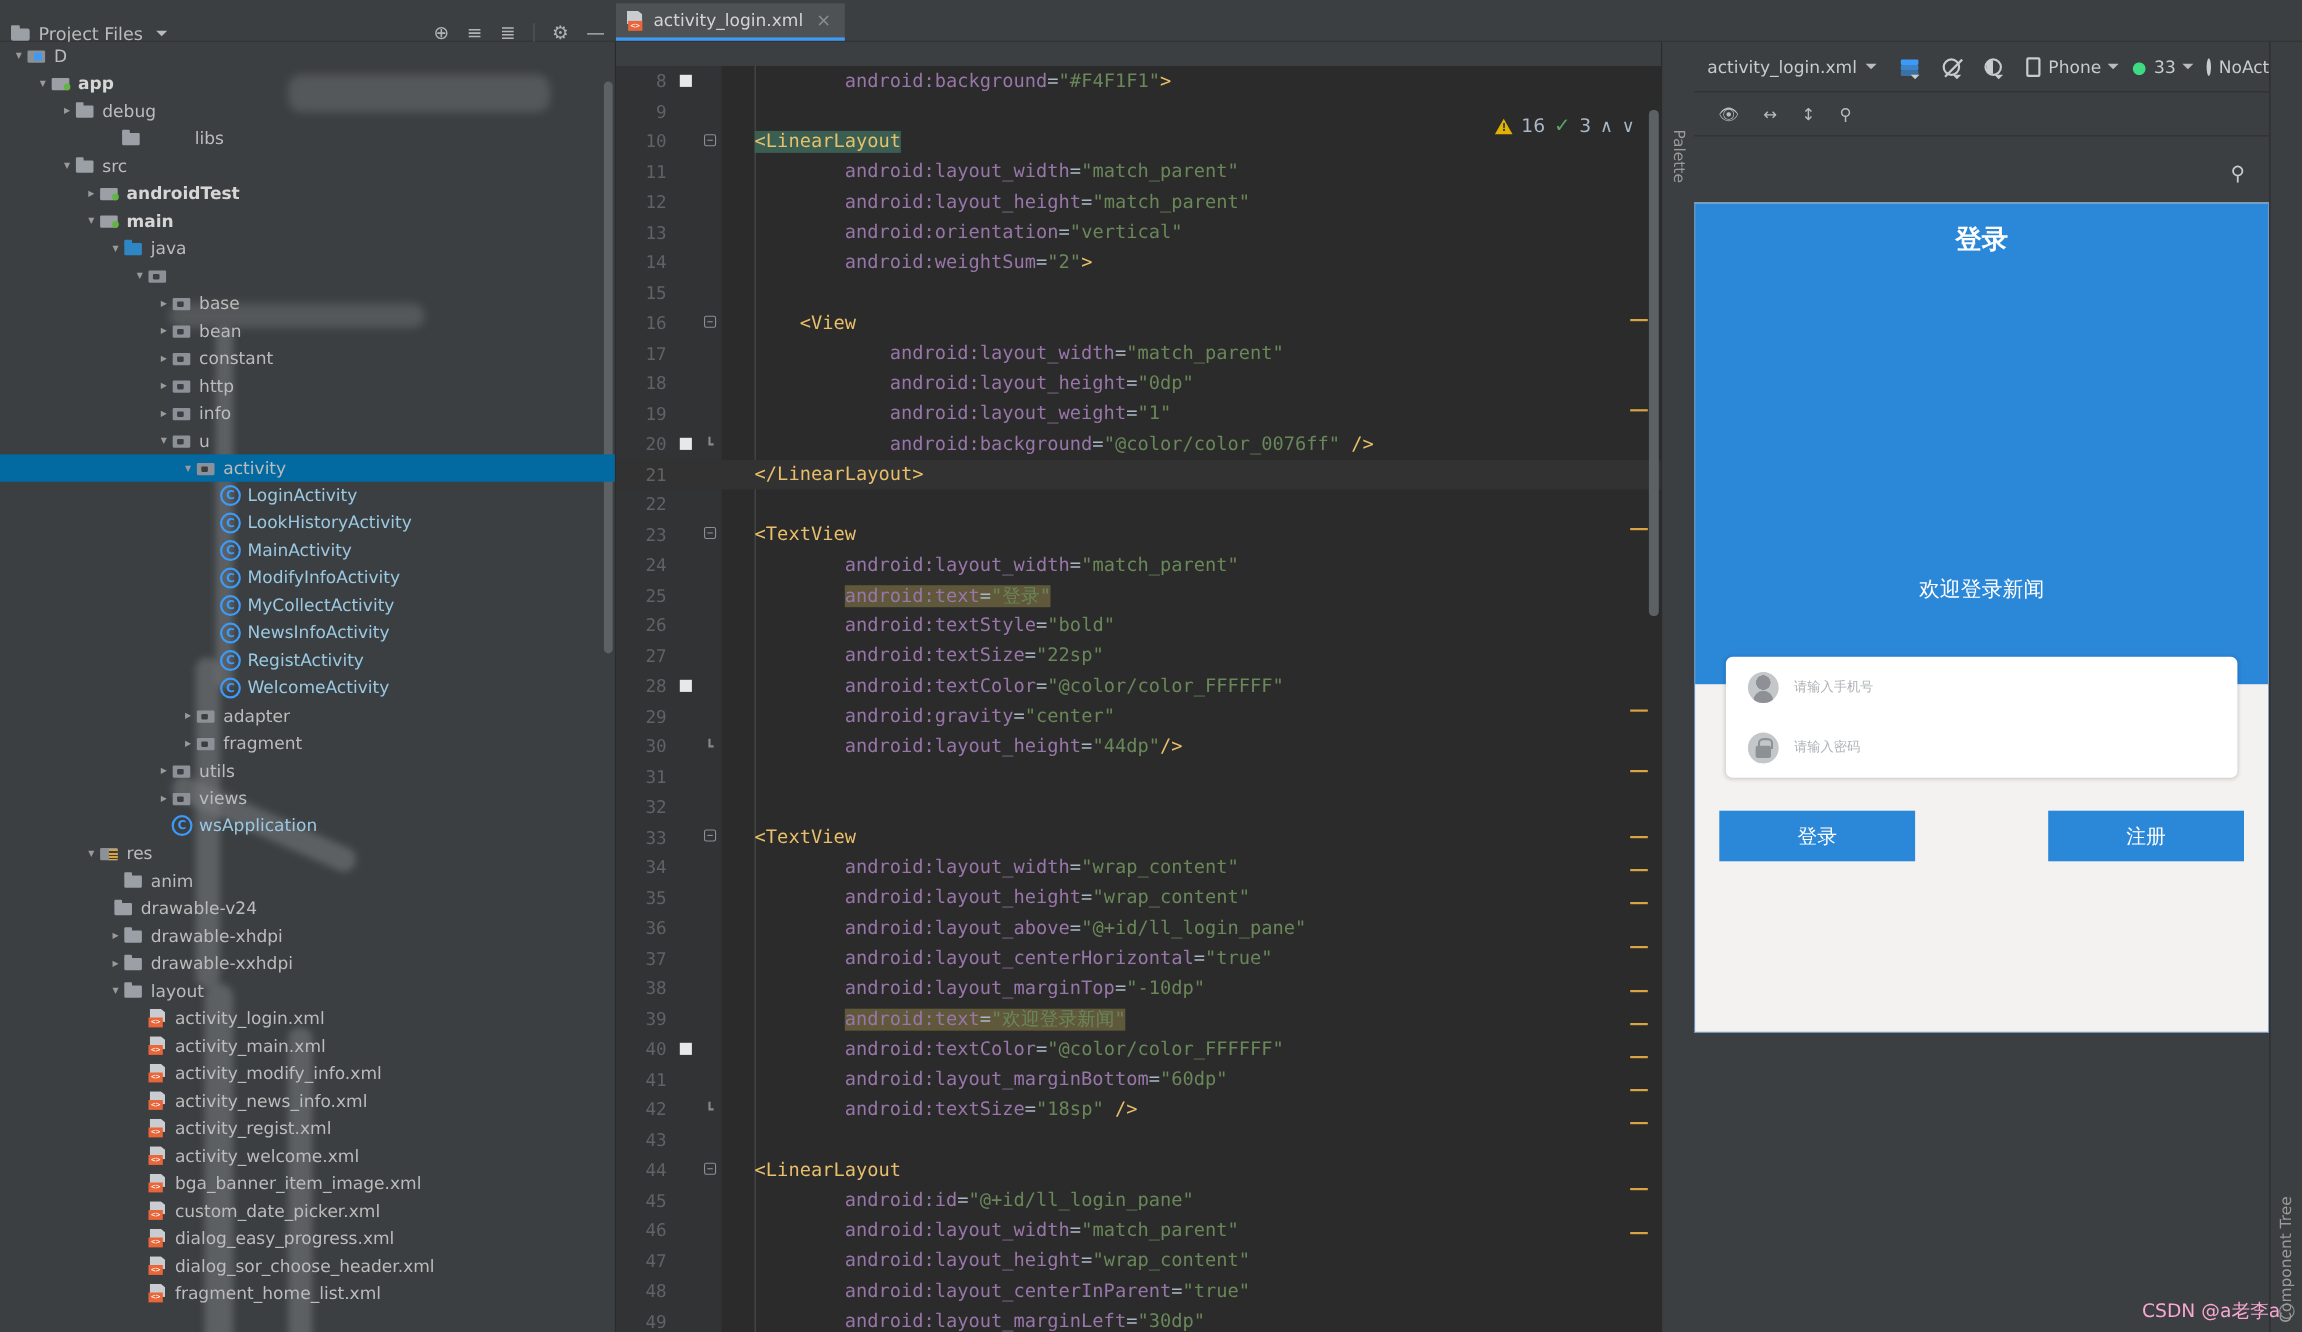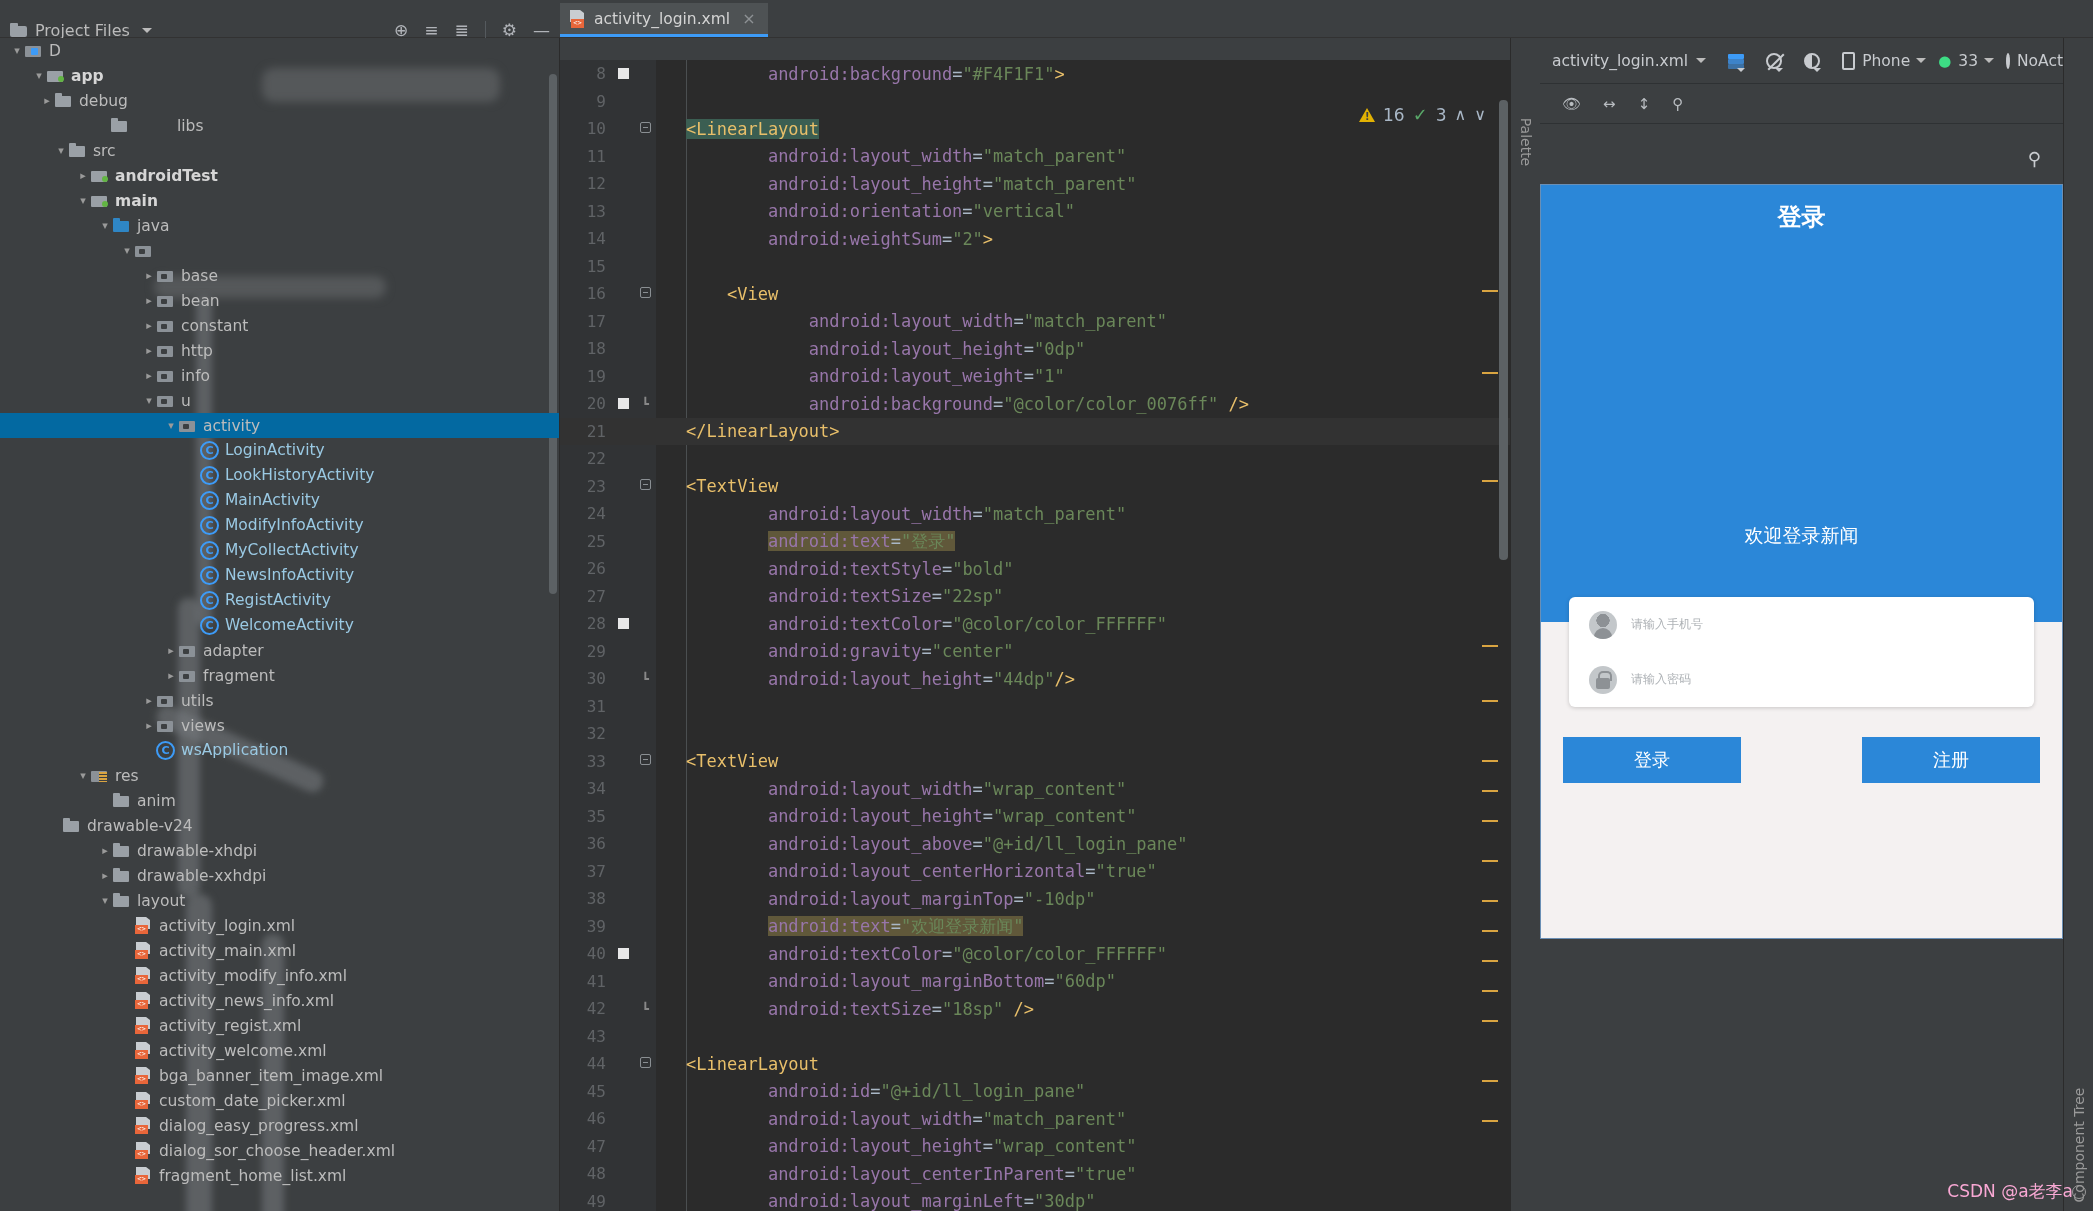--- a/index.html
+++ b/index.html
@@ -252,21 +252,21 @@
     <div class="row" style="padding-left: 10px;">
           <span class="arrow open"></span>
           <span class="fico src"></span>
           <span class="lbl">D</span>
         </div>
         <div class="row" style="padding-left: 32px;">
           <span class="arrow open"></span>
           <span class="fico plain green"></span>
           <span class="lbl bold">app</span>
         </div>
-        <div class="row" style="padding-left: 40px;">
+        <div class="row" style="padding-left: 54px;">
           <span class="arrow closed"></span>
           <span class="fico plain"></span>
           <span class="lbl">debug</span>
         </div>
         <div class="row" style="padding-left: 54px; gap: 42px;">
           <span class="arrow"></span>
           <span class="fico plain"></span>
           <span class="lbl">libs</span>
         </div>
         <div class="row" style="padding-left: 54px;">
@@ -397,21 +397,21 @@
         <div class="row" style="padding-left: 76px;">
           <span class="arrow open"></span>
           <span class="fico res"></span>
           <span class="lbl">res</span>
         </div>
         <div class="row" style="padding-left: 98px;">
           <span class="arrow"></span>
           <span class="fico plain"></span>
           <span class="lbl">anim</span>
         </div>
-        <div class="row" style="padding-left: 48px;">
+        <div class="row" style="padding-left: 89px;">
           <span class="arrow"></span>
           <span class="fico plain"></span>
           <span class="lbl">drawable-v24</span>
         </div>
         <div class="row" style="padding-left: 98px;">
           <span class="arrow closed"></span>
           <span class="fico plain"></span>
           <span class="lbl">drawable-xhdpi</span>
         </div>
         <div class="row" style="padding-left: 98px;">

